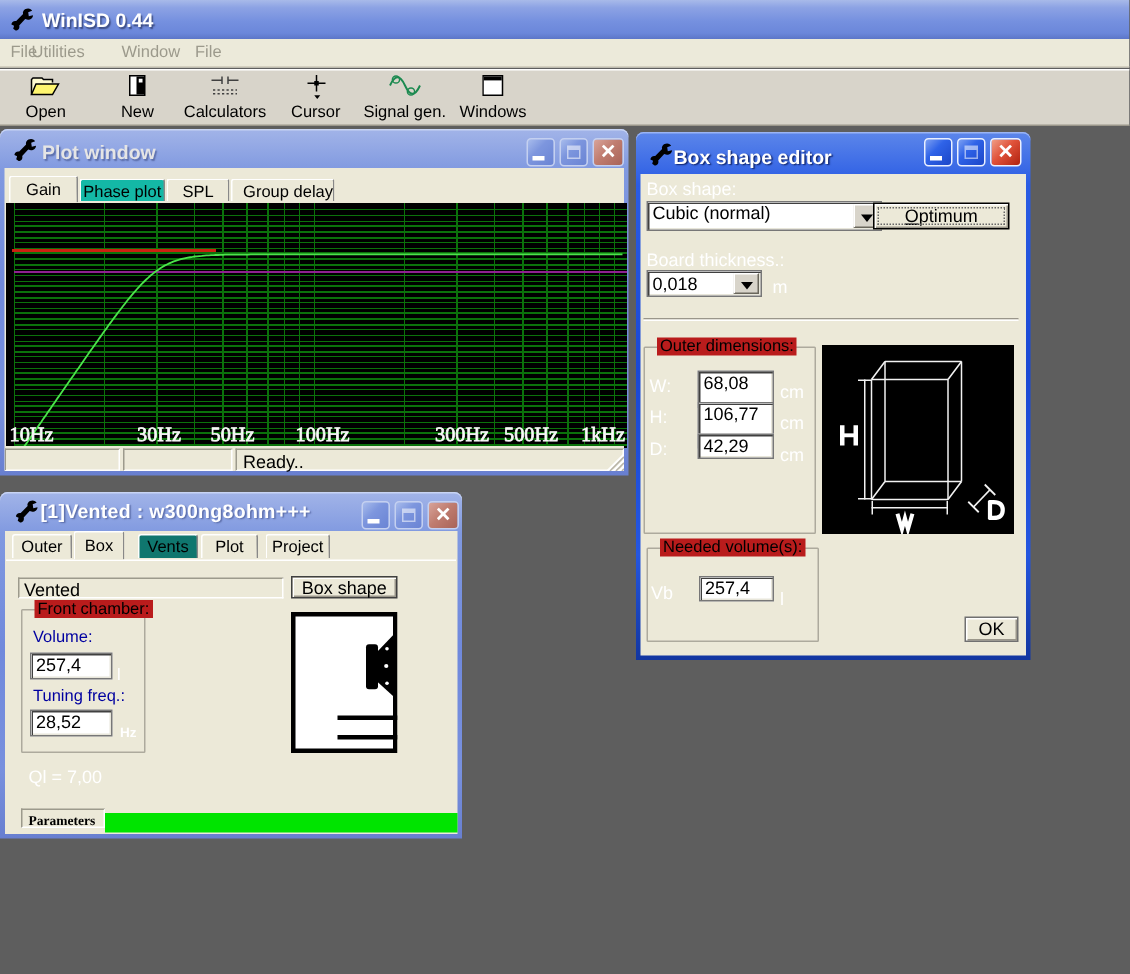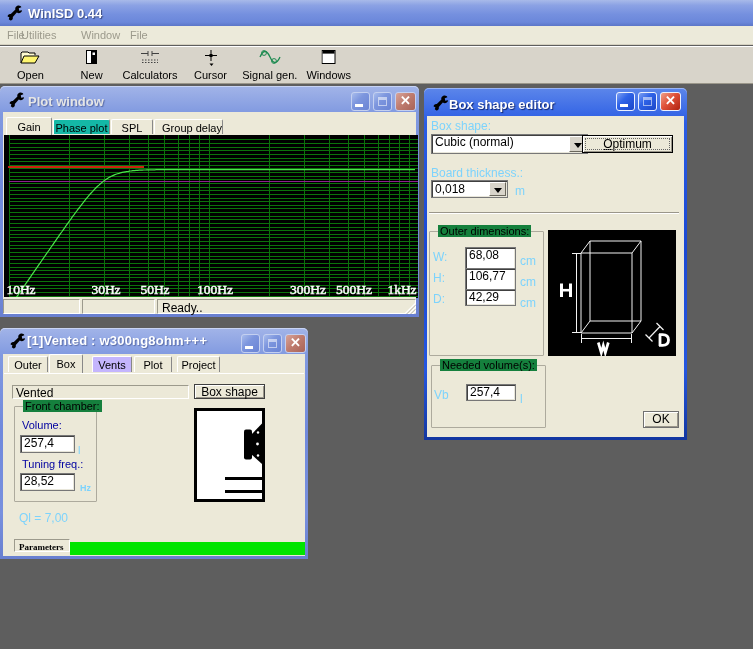--- a/index.html
+++ b/index.html
@@ -1,19 +1,19 @@
 <!DOCTYPE html>
 <html><head><meta charset="utf-8"><style>
 *{margin:0;padding:0;box-sizing:border-box;-webkit-font-smoothing:antialiased}
 body{width:753px;height:649px;overflow:hidden;font-family:"Liberation Sans",sans-serif;position:relative;background:#5e5e5e}
 .abs{position:absolute}
 .fld{position:absolute;background:#fff;border:1px solid #777;box-shadow:inset 1px 1px 0 #404040, inset -1px -1px 0 #e8e6da;font:12px "Liberation Sans";padding-left:3px}
 .grp{position:absolute;border:1px solid #adaa9d;border-radius:1px}
-.grp>span{position:absolute;top:-7px;left:8px;background:#15803d;padding:0 2px;font:11px "Liberation Sans";color:#000;white-space:nowrap}
-.lbl{position:absolute;font:11px "Liberation Sans";color:#7dd3fc;white-space:nowrap}
+.grp>span{position:absolute;top:-7px;left:8px;background:#b91c1c;padding:0 2px;font:11px "Liberation Sans";color:#000;white-space:nowrap}
+.lbl{position:absolute;font:11px "Liberation Sans";color:#ffffff;white-space:nowrap}
 </style></head><body>
 <div class="abs" style="left:0;top:0;width:753px;height:26px;background:linear-gradient(180deg,#a8bae9 0%,#8ca2e4 20%,#7590df 55%,#6b87da 85%,#5c76c8 100%)"></div>
 <div class="abs" style="left:7px;top:5px"><svg width="16" height="16" viewBox="0 0 16 16">
       <path d="M10,1 c2,-1 4,0 4.4,1.2 l-2.6,1 l0.4,2.6 l2.8,-0.6 c0,1.6 -1.4,3 -3.4,3 l-1.8,-0.6 l-4,4.4 c0.6,2 -0.8,3.4 -2.4,3.4 l-1.6,-1.2 l0.6,-2 l-1.8,-0.8 c0,-1.6 1.6,-2.8 3.2,-2.4 l4.6,-4.6 c-0.6,-1.6 0.6,-2.8 1.6,-3.4 z" fill="#000"></path>
     </svg></div>
 <div class="abs" style="left:28px;top:6px;font:bold 13px 'Liberation Sans';color:#fff;text-shadow:1px 1px 1px #3a4a80">WinISD 0.44</div>
 <div class="abs" style="left:0;top:26px;width:753px;height:19px;background:#eceada;border-bottom:1px solid #d4d0c0"></div>
 <div class="abs" style="left:7px;top:29px;font:11px 'Liberation Sans';color:#9c9a8c">File</div>
 <div class="abs" style="left:21px;top:29px;font:11px 'Liberation Sans';color:#9c9a8c">Utilities</div>
 <div class="abs" style="left:81px;top:29px;font:11px 'Liberation Sans';color:#9c9a8c">Window</div>
@@ -173,21 +173,21 @@
 <div style="position:absolute;left:241px;top:334px;width:19px;height:19px;border-radius:3px;border:1px solid #c4d0f0;background:linear-gradient(135deg,#a8bcec 0%,#7d96de 40%,#6a84d4 100%);box-sizing:border-box">
     <div style="position:absolute;left:3px;bottom:3px;width:8px;height:3px;background:#fff"></div>
   </div>
 <div style="position:absolute;left:263px;top:334px;width:19px;height:19px;border-radius:3px;border:1px solid #c4d0f0;background:linear-gradient(135deg,#a8bcec 0%,#7d96de 40%,#6a84d4 100%);box-sizing:border-box">
     <div style="position:absolute;left:4px;top:4px;width:9px;height:9px;border:1px solid #fff;border-top:3px solid #fff;opacity:.55"></div>
   </div>
 <div style="position:absolute;left:285px;top:334px;width:21px;height:19px;border-radius:3px;border:1px solid #c4d0f0;background:linear-gradient(135deg,#d8a49a 0%,#c07d70 45%,#a86358 100%);box-sizing:border-box;color:#fff;font:bold 13px 'Liberation Sans';text-align:center;line-height:16px">✕</div>
 <div class="abs" style="left:3px;top:354px;width:302px;height:202px;background:#ece9d8"></div>
 <div class="abs" style="left:8px;top:356px;width:40px;height:16px;background:#ece9d8;border:1px solid #888;border-bottom:none;border-top-color:#fff;border-left-color:#fff;border-radius:2px 2px 0 0;z-index:2;font:11px 'Liberation Sans';text-align:center;white-space:nowrap;overflow:hidden;padding-top:2px">Outer</div>
 <div class="abs" style="left:49px;top:354px;width:34px;height:19px;background:#ece9d8;border:1px solid #888;border-bottom:none;border-top-color:#fff;border-left-color:#fff;border-radius:2px 2px 0 0;z-index:3;font:11px 'Liberation Sans';text-align:center;white-space:nowrap;overflow:hidden;padding-top:3px">Box</div>
-<div class="abs" style="left:92px;top:356px;width:40px;height:16px;background:#c4b5fd;border:1px solid #888;border-bottom:none;border-top-color:#fff;border-left-color:#fff;border-radius:2px 2px 0 0;z-index:2;font:11px 'Liberation Sans';text-align:center;white-space:nowrap;overflow:hidden;padding-top:2px">Vents</div>
+<div class="abs" style="left:92px;top:356px;width:40px;height:16px;background:#0f766e;border:1px solid #888;border-bottom:none;border-top-color:#fff;border-left-color:#fff;border-radius:2px 2px 0 0;z-index:2;font:11px 'Liberation Sans';text-align:center;white-space:nowrap;overflow:hidden;padding-top:2px">Vents</div>
 <div class="abs" style="left:134px;top:356px;width:38px;height:16px;background:#ece9d8;border:1px solid #888;border-bottom:none;border-top-color:#fff;border-left-color:#fff;border-radius:2px 2px 0 0;z-index:2;font:11px 'Liberation Sans';text-align:center;white-space:nowrap;overflow:hidden;padding-top:2px">Plot</div>
 <div class="abs" style="left:177px;top:356px;width:43px;height:16px;background:#ece9d8;border:1px solid #888;border-bottom:none;border-top-color:#fff;border-left-color:#fff;border-radius:2px 2px 0 0;z-index:2;font:11px 'Liberation Sans';text-align:center;white-space:nowrap;overflow:hidden;padding-top:2px">Project</div>
 <div class="abs" style="left:4px;top:373px;width:300px;height:1px;background:#fff;z-index:1"></div>
 <div class="abs" style="left:12px;top:385px;width:177px;height:14px;border:1px solid #9c9a8c;border-right-color:#fff;border-bottom-color:#fff;font:12px 'Liberation Sans';padding-left:3px;color:#000">Vented</div>
 <div class="abs" style="left:194px;top:384px;width:71px;height:15px;background:#ece9d8;border:1px solid #404040;box-shadow:inset 1px 1px 0 #fff, inset -1px -1px 0 #9a968a;font:12px 'Liberation Sans';text-align:center;padding-top:0px">Box shape</div>
 <div class="grp" style="left:14px;top:406px;width:83px;height:96px">
     <span>Front chamber:</span>
   </div>
 <div class="lbl" style="left:22px;top:419px;color:#0000a0">Volume:</div>
 <div class="fld" style="left:20px;top:435px;width:55px;height:18px">257,4</div>

